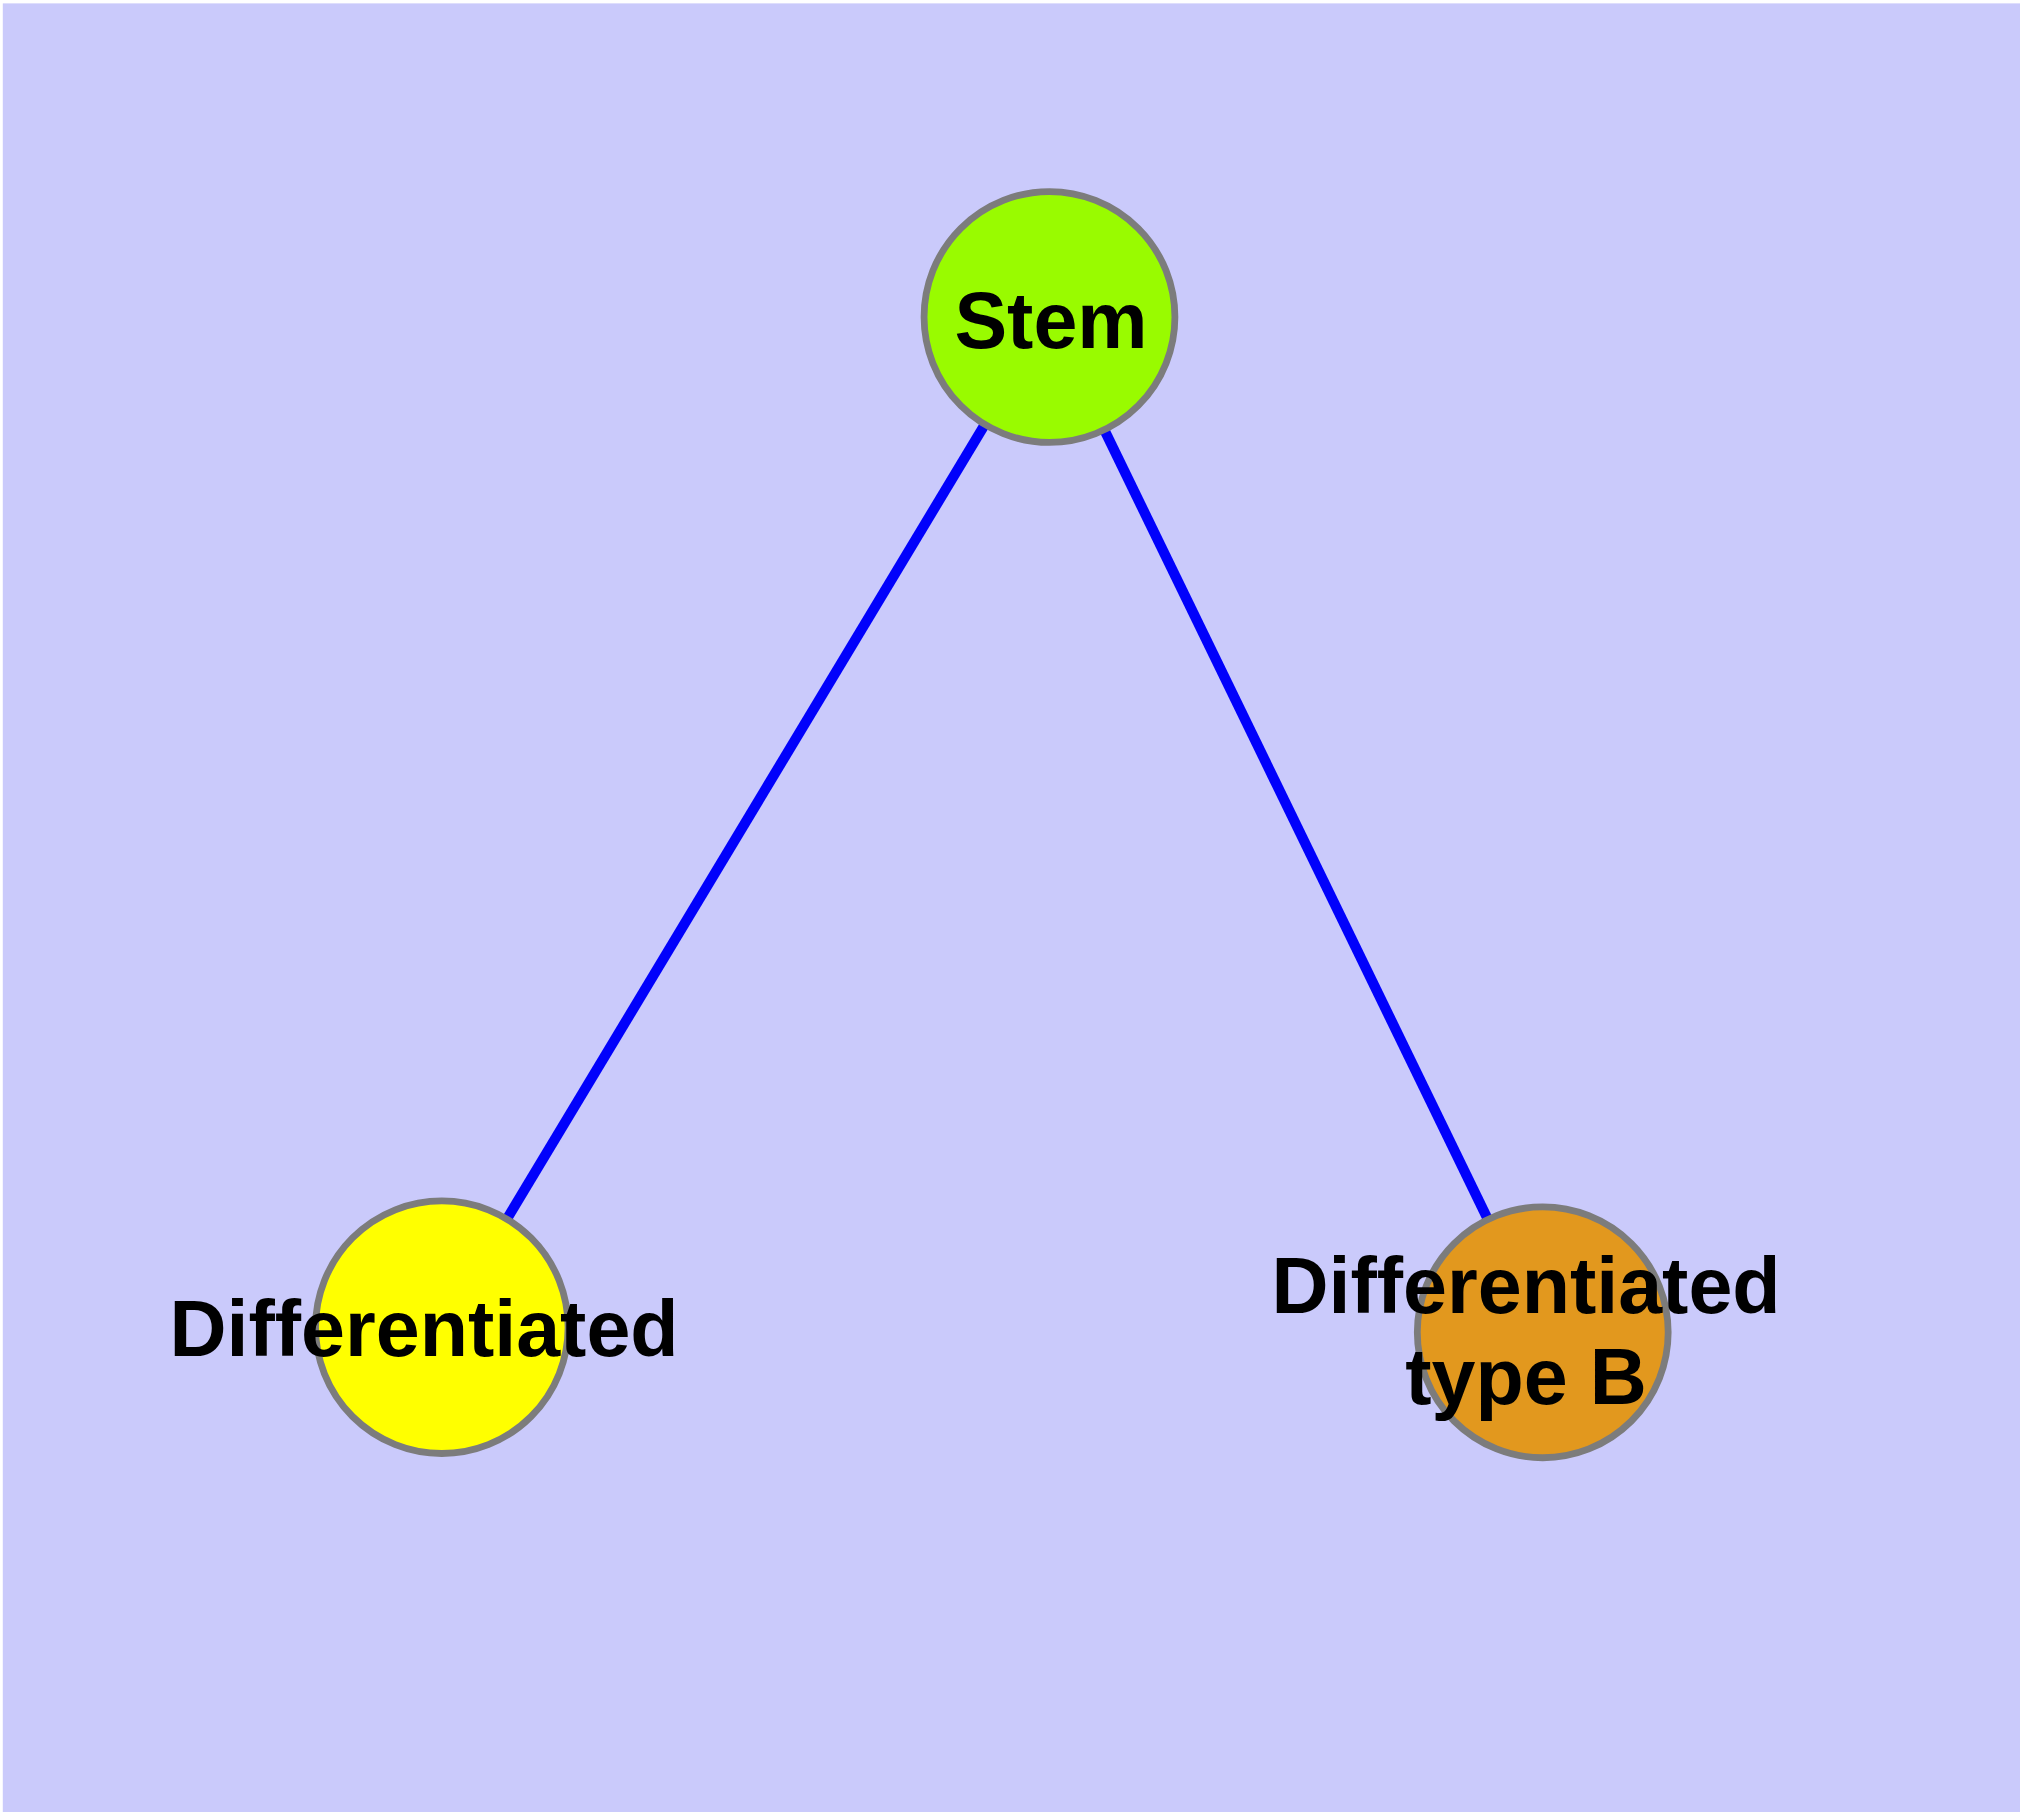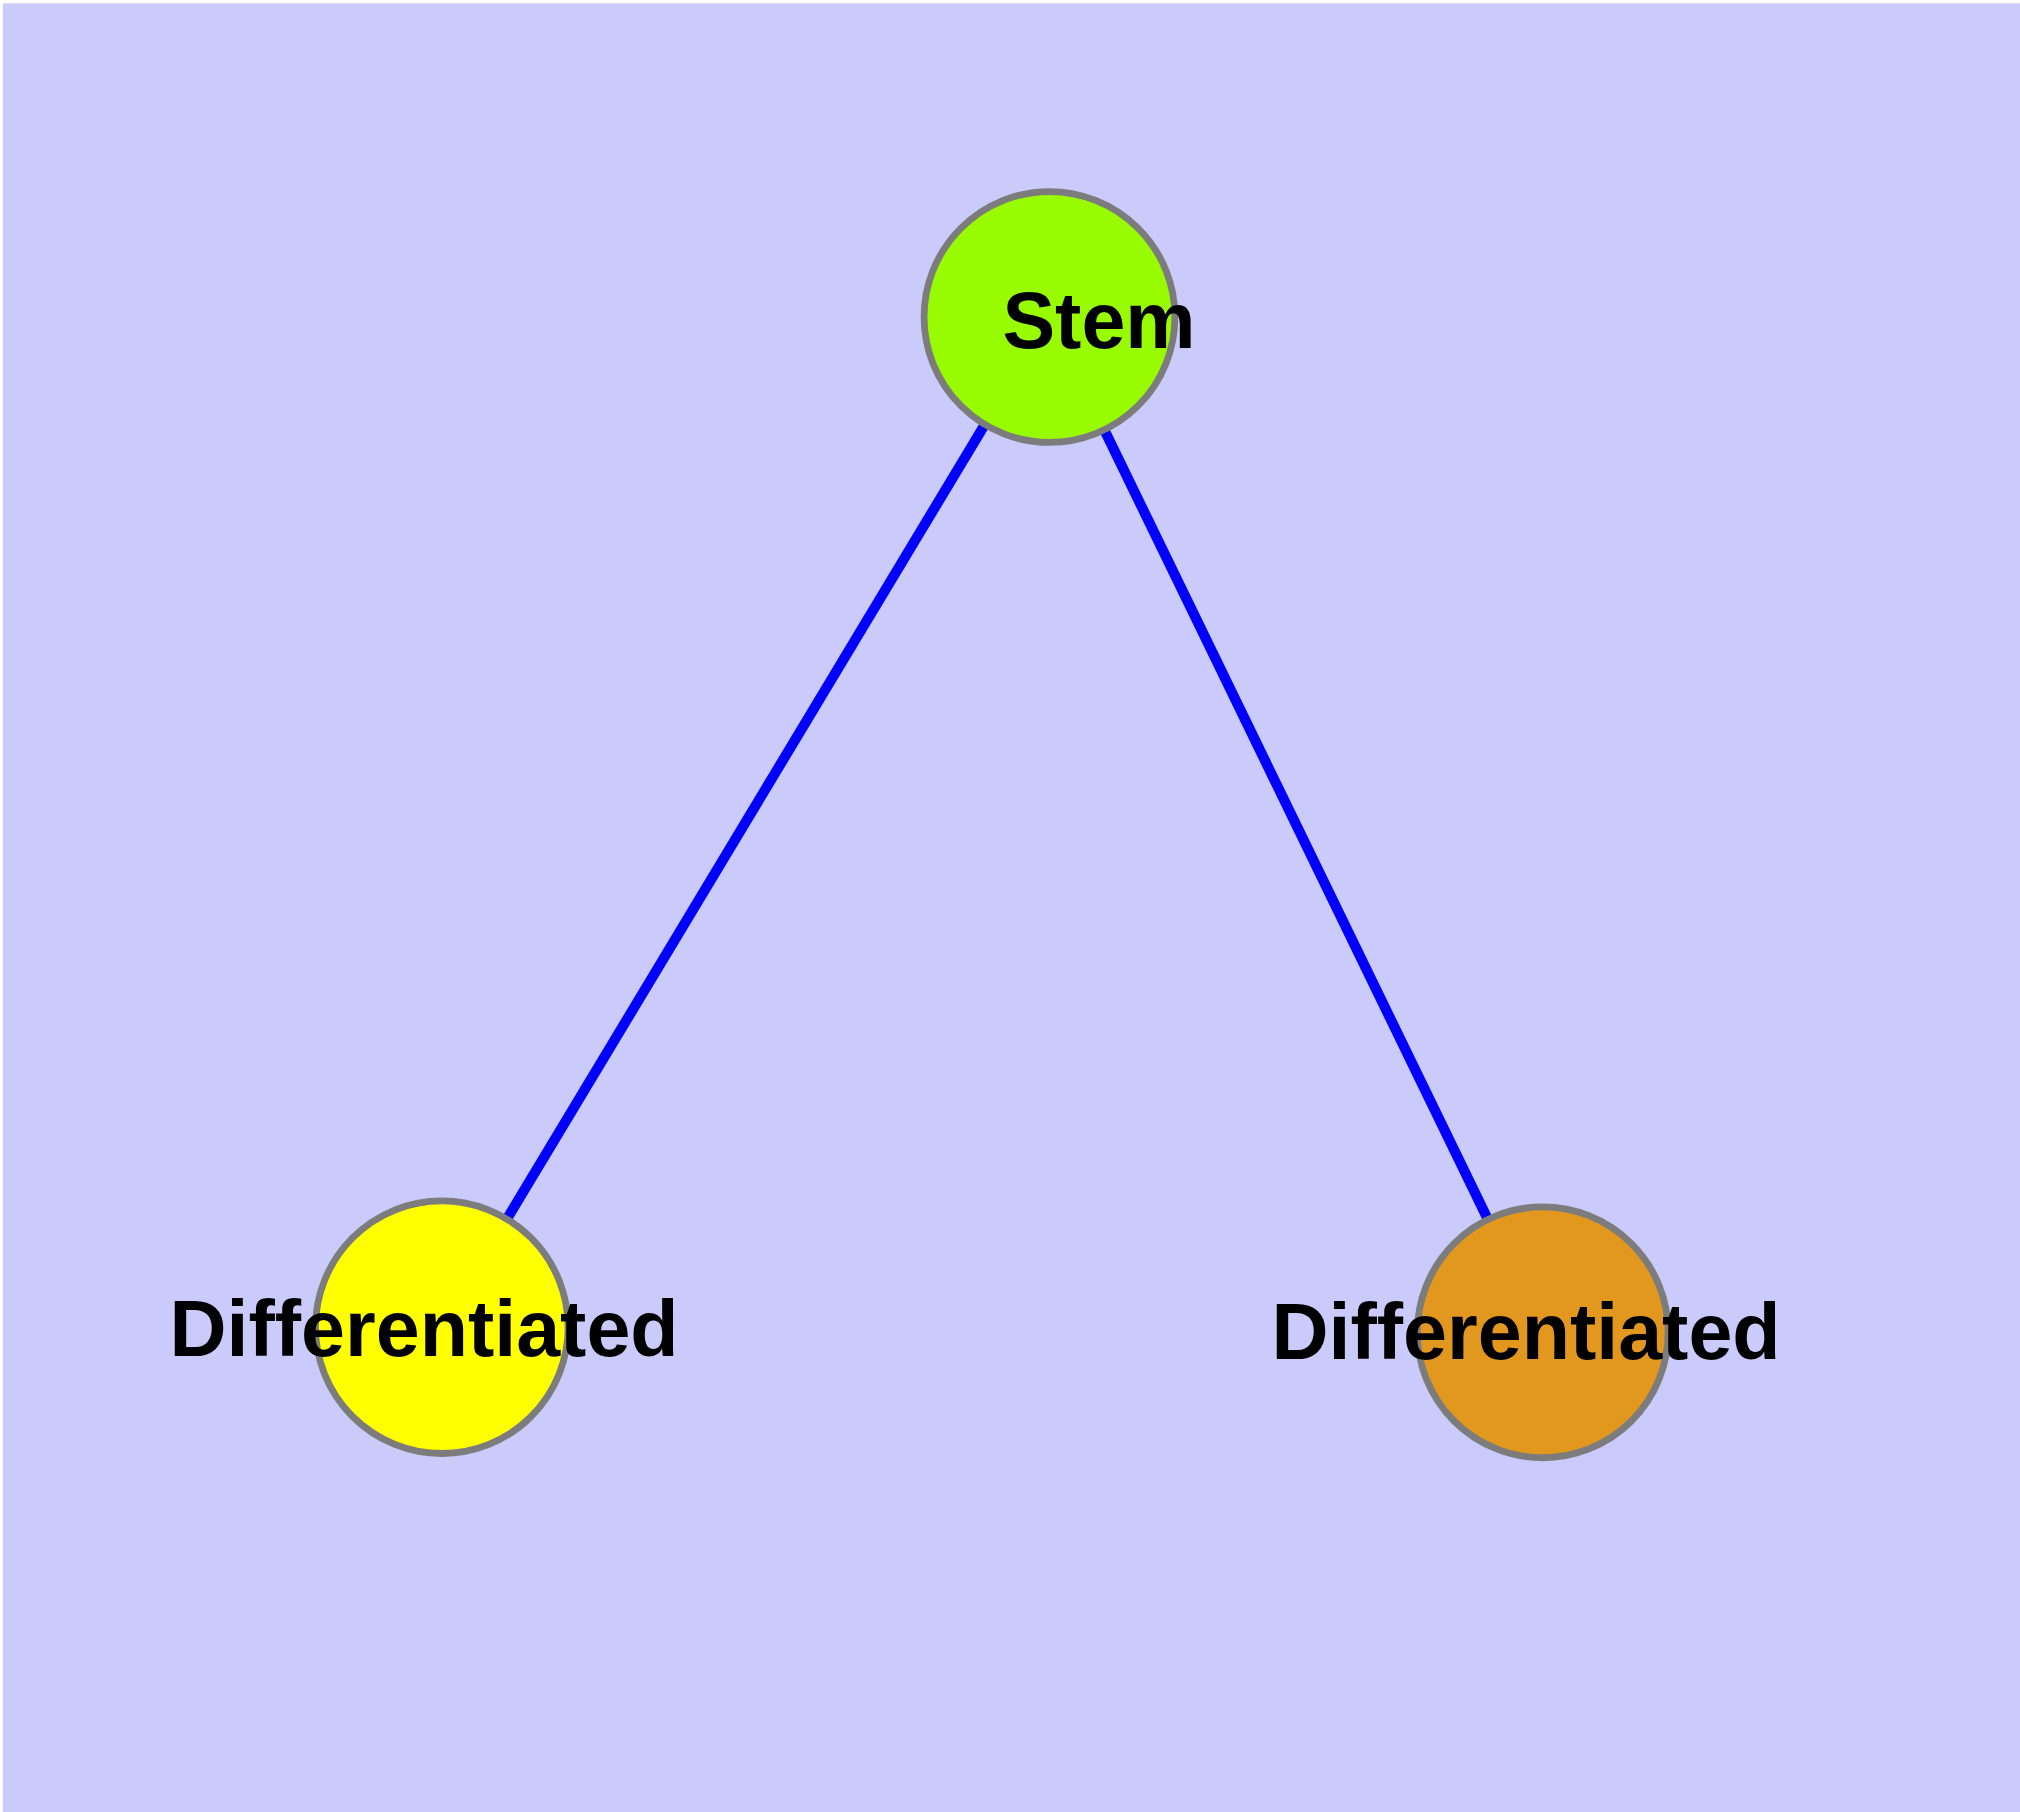--- a/index.html
+++ b/index.html
@@ -21,21 +21,21 @@
   .node-label {
     position: absolute;
     transform: translate(-50%, -50%);
     font-weight: 700;
     font-size: 79px;
     line-height: 91px;
     color: #000000;
     text-align: center;
     white-space: nowrap;
   }
-  .node-label.stem   { left: 1051px; top: 320px; margin-left: 48px; }
+  .node-label.stem   { left: 1051px; top: 320px; }
   .node-label.type-a { left: 424px;  top: 1328px; }
   .node-label.type-b { left: 1526px; top: 1331px; }
 </style>
 </head>
 <body>
 
 <svg class="graph-svg" viewBox="0 0 2384 2138">
   <rect x="3" y="4" width="2381" height="2134" fill="#CACAFB"></rect>
 
   <line x1="1238" y1="374" x2="521" y2="1566" stroke-width="12" stroke="#0101FB"></line>
@@ -50,14 +50,15 @@
 </svg>
 
 <div class="node-label stem">Stem</div>
 
 <div class="node-label type-a">
   <div>Differentiated</div>
 </div>
 
 <div class="node-label type-b">
   <div>Differentiated</div>
+  <div>type B</div>
 </div>
 
 
 </body></html>

